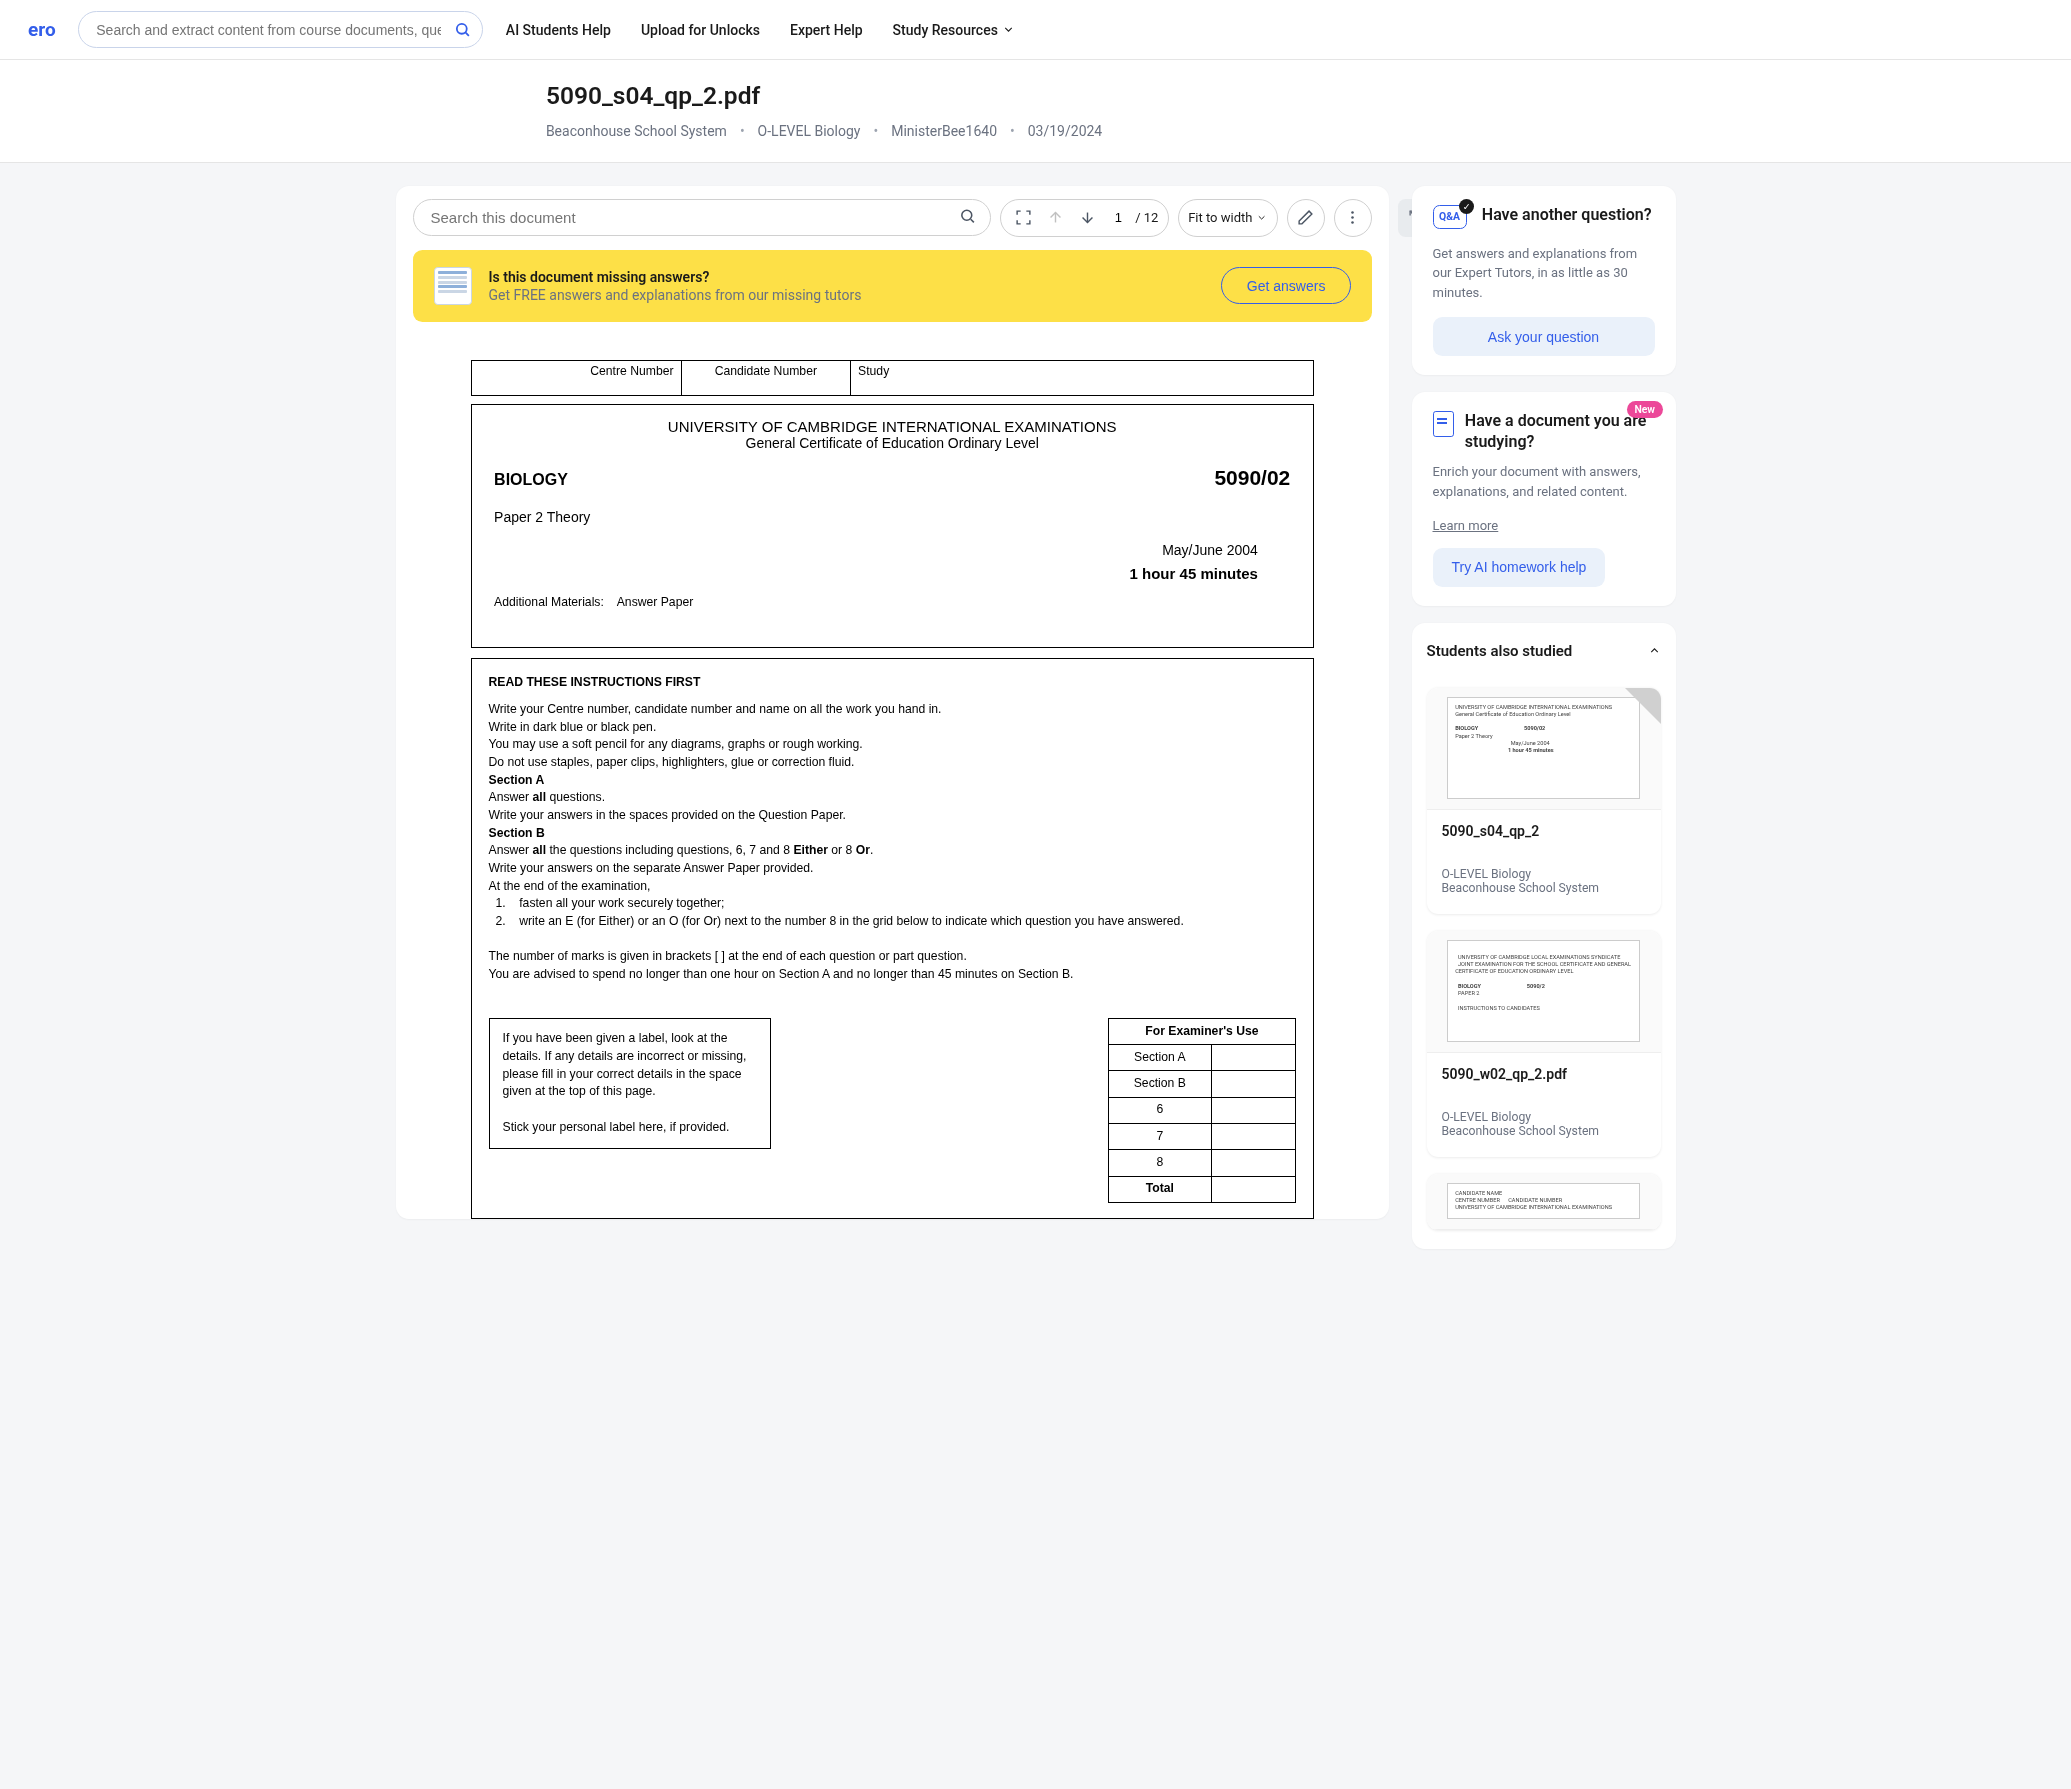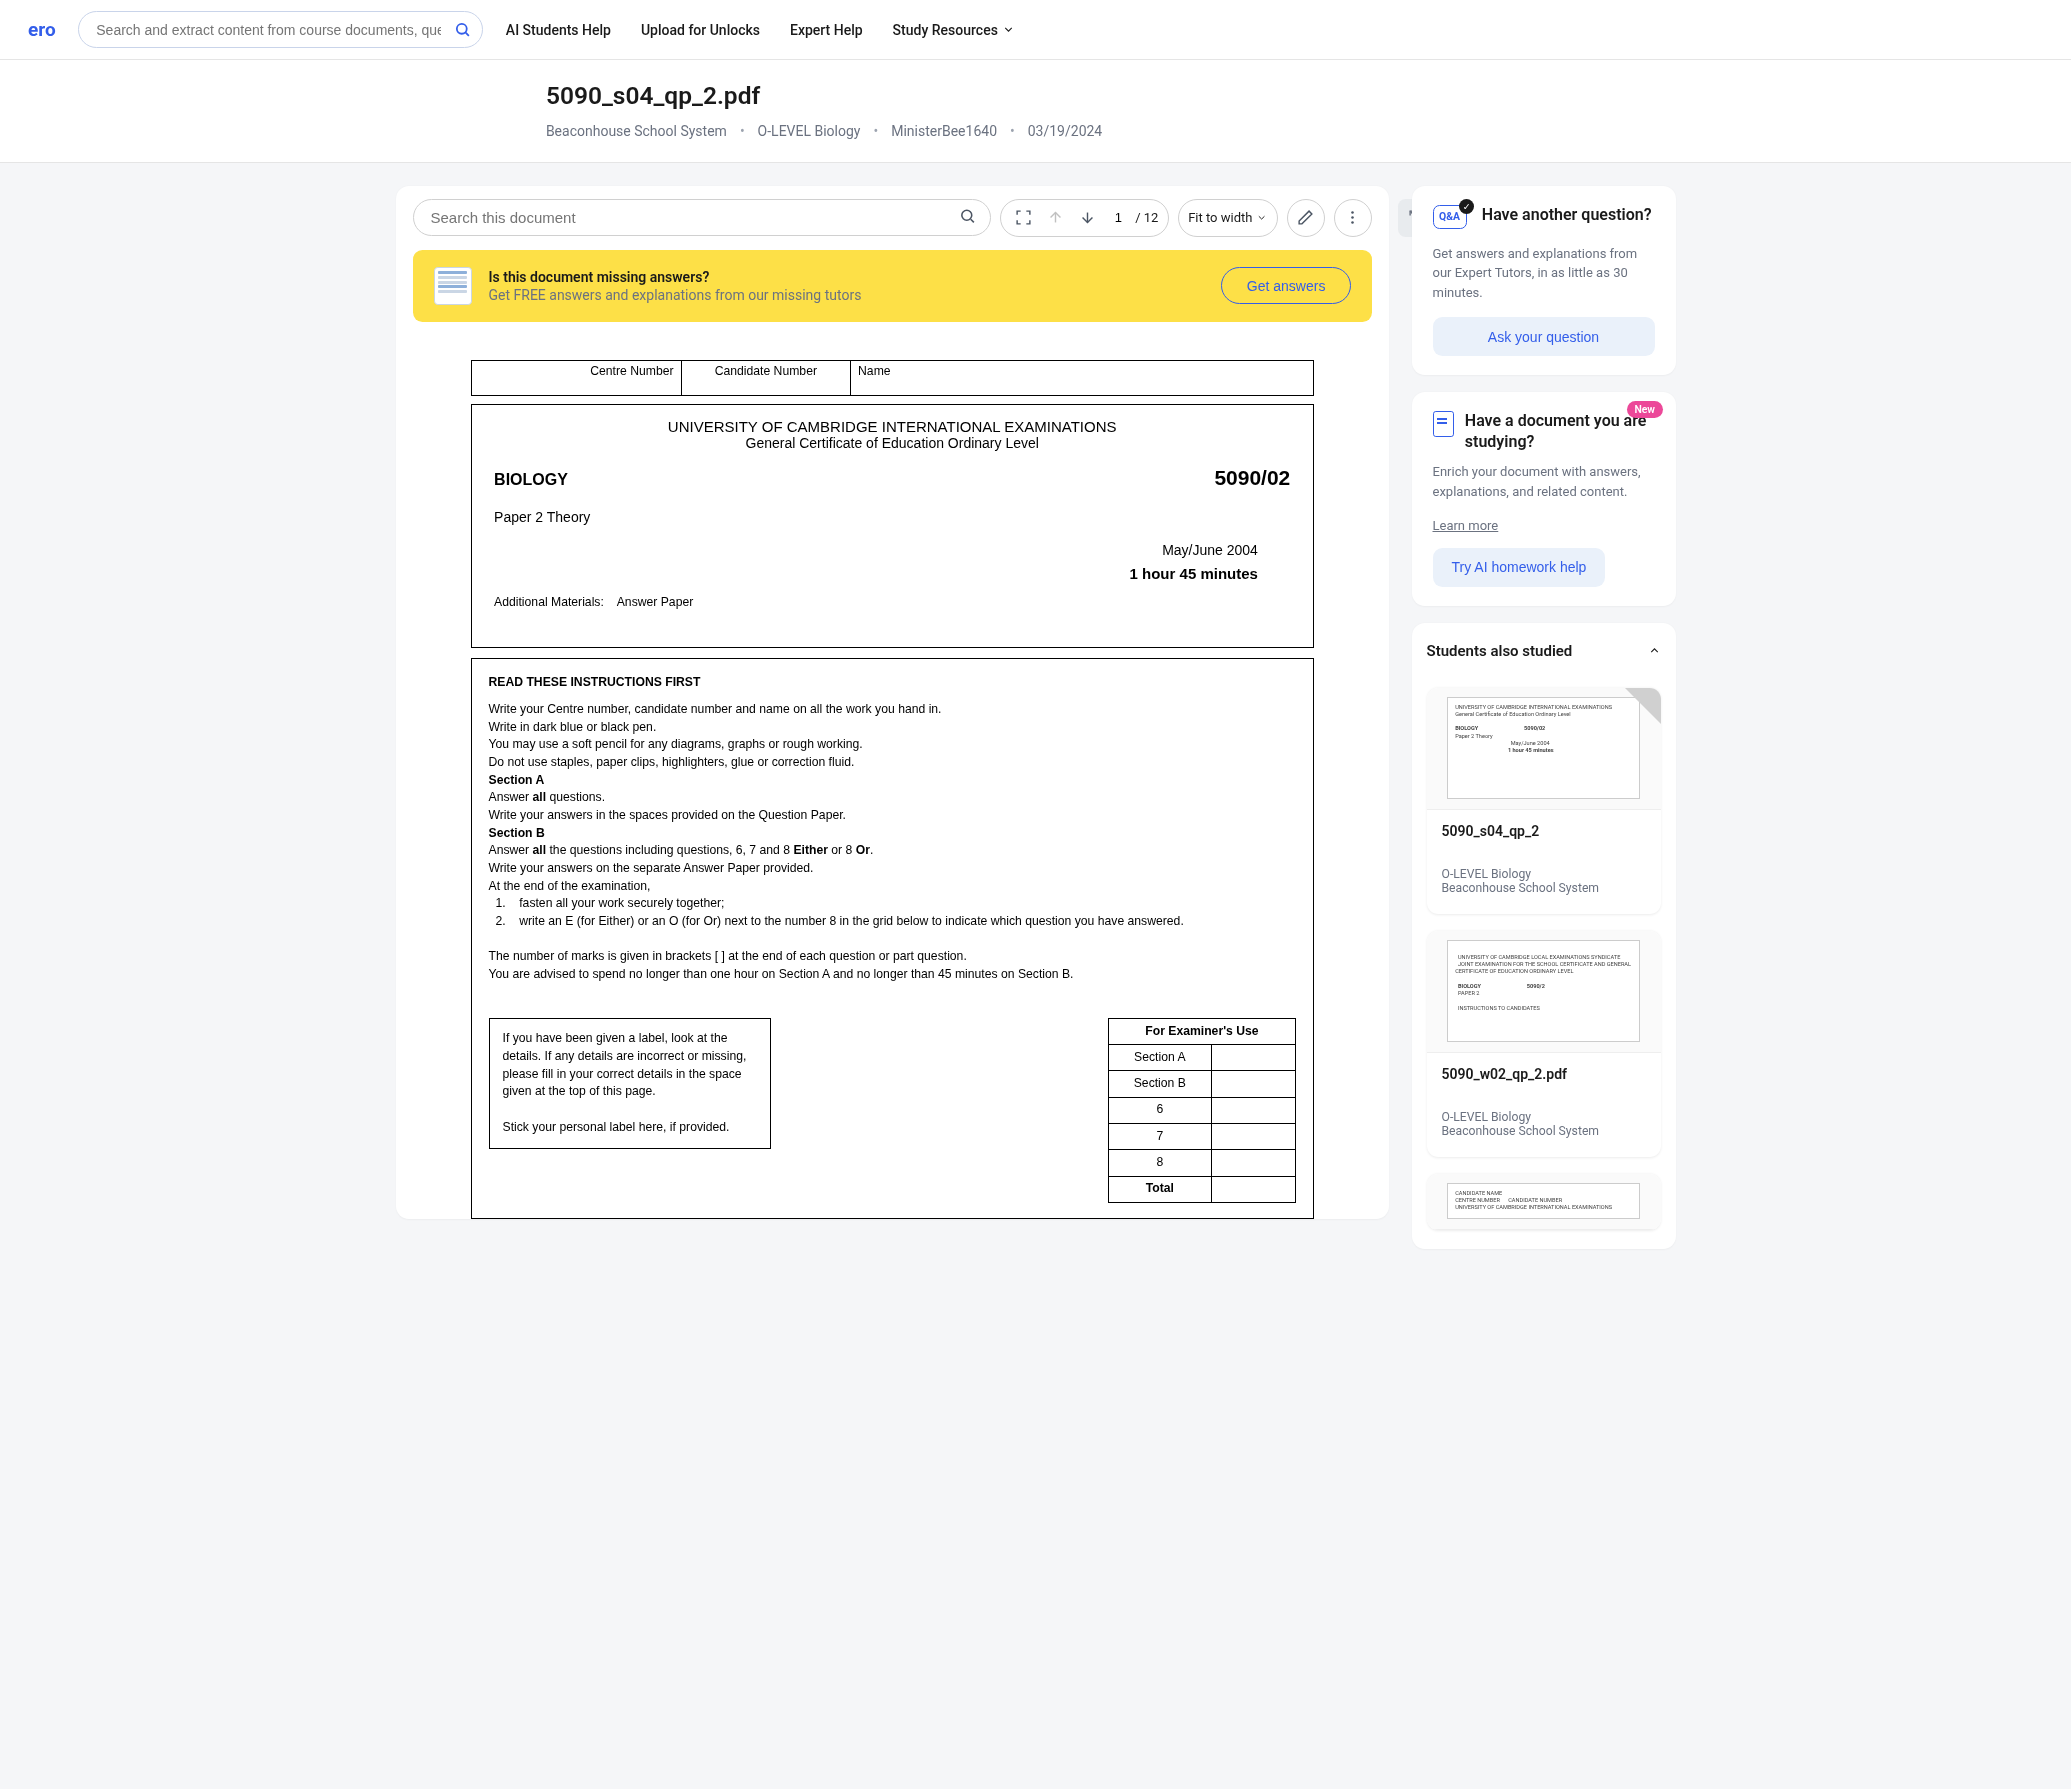--- a/index.html
+++ b/index.html
@@ -248,21 +248,21 @@
         <button class="promo-btn">Get answers</button>
       </div>
 
       <div class="exam-page">
 
         <table class="exam-header-table">
           <tbody>
               <tr>
             <td>Centre Number</td>
             <td>Candidate Number</td>
-            <td>Name</td>
+            <td>Study</td>
           </tr>
         </tbody>
           </table>
 
         <div class="exam-title-box">
           <div class="exam-uni">UNIVERSITY OF CAMBRIDGE INTERNATIONAL EXAMINATIONS</div>
           <div class="exam-cert">General Certificate of Education Ordinary Level</div>
           <div class="exam-subject-row">
             <span class="exam-subject">BIOLOGY</span>
             <span class="exam-code">5090/02</span>

